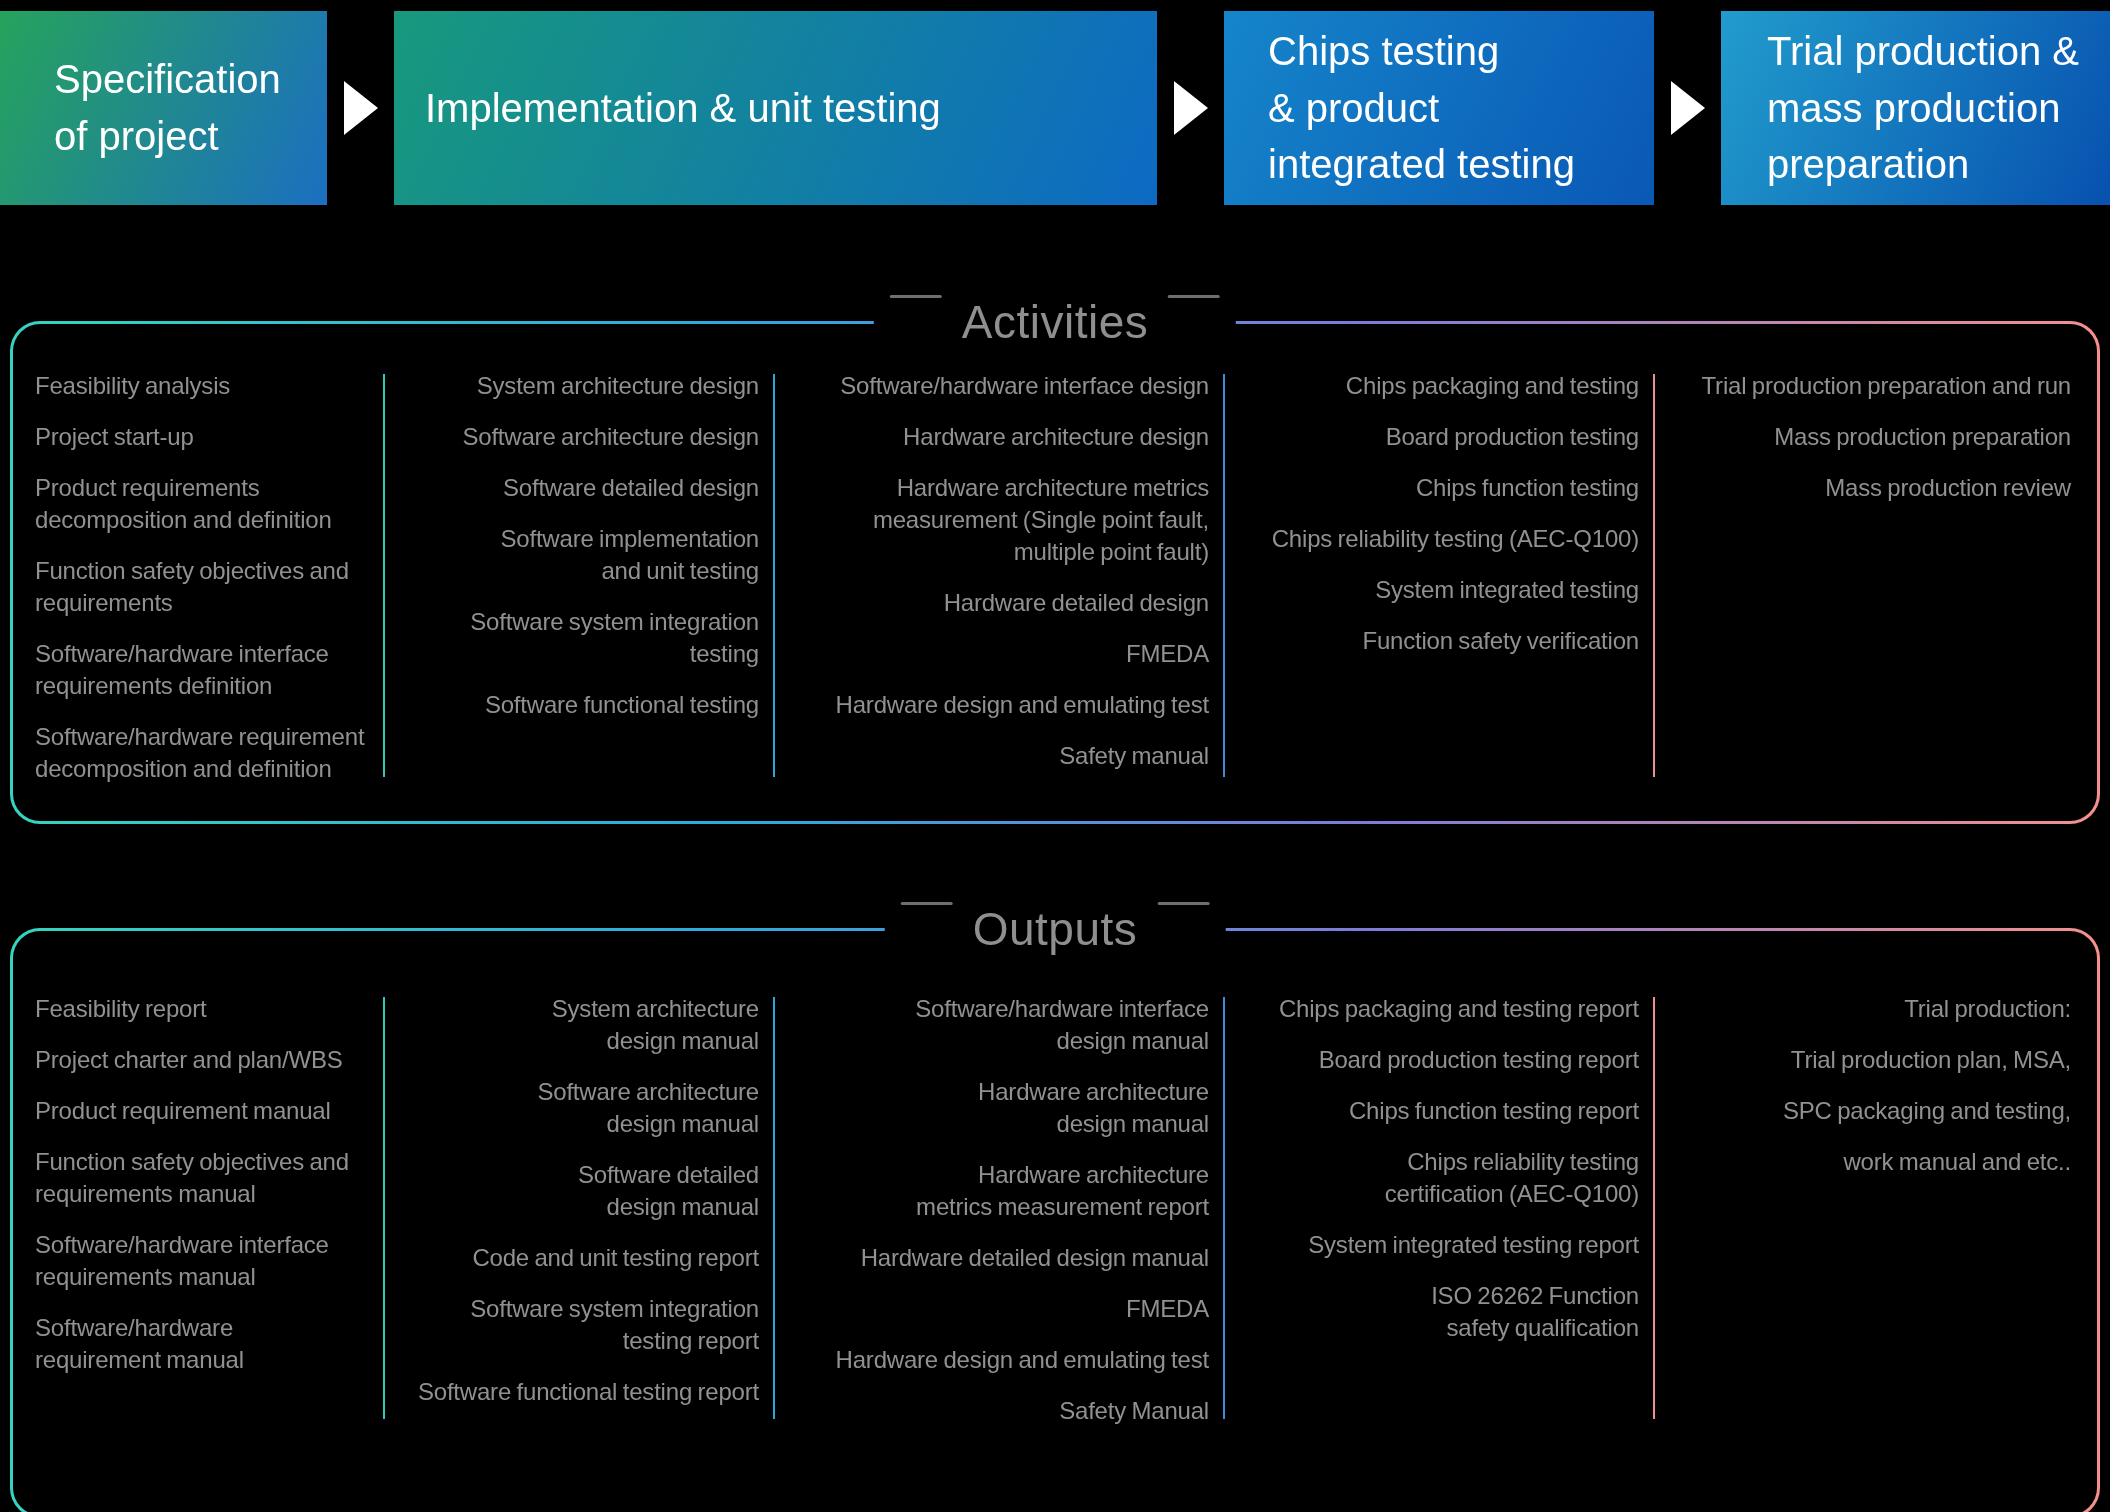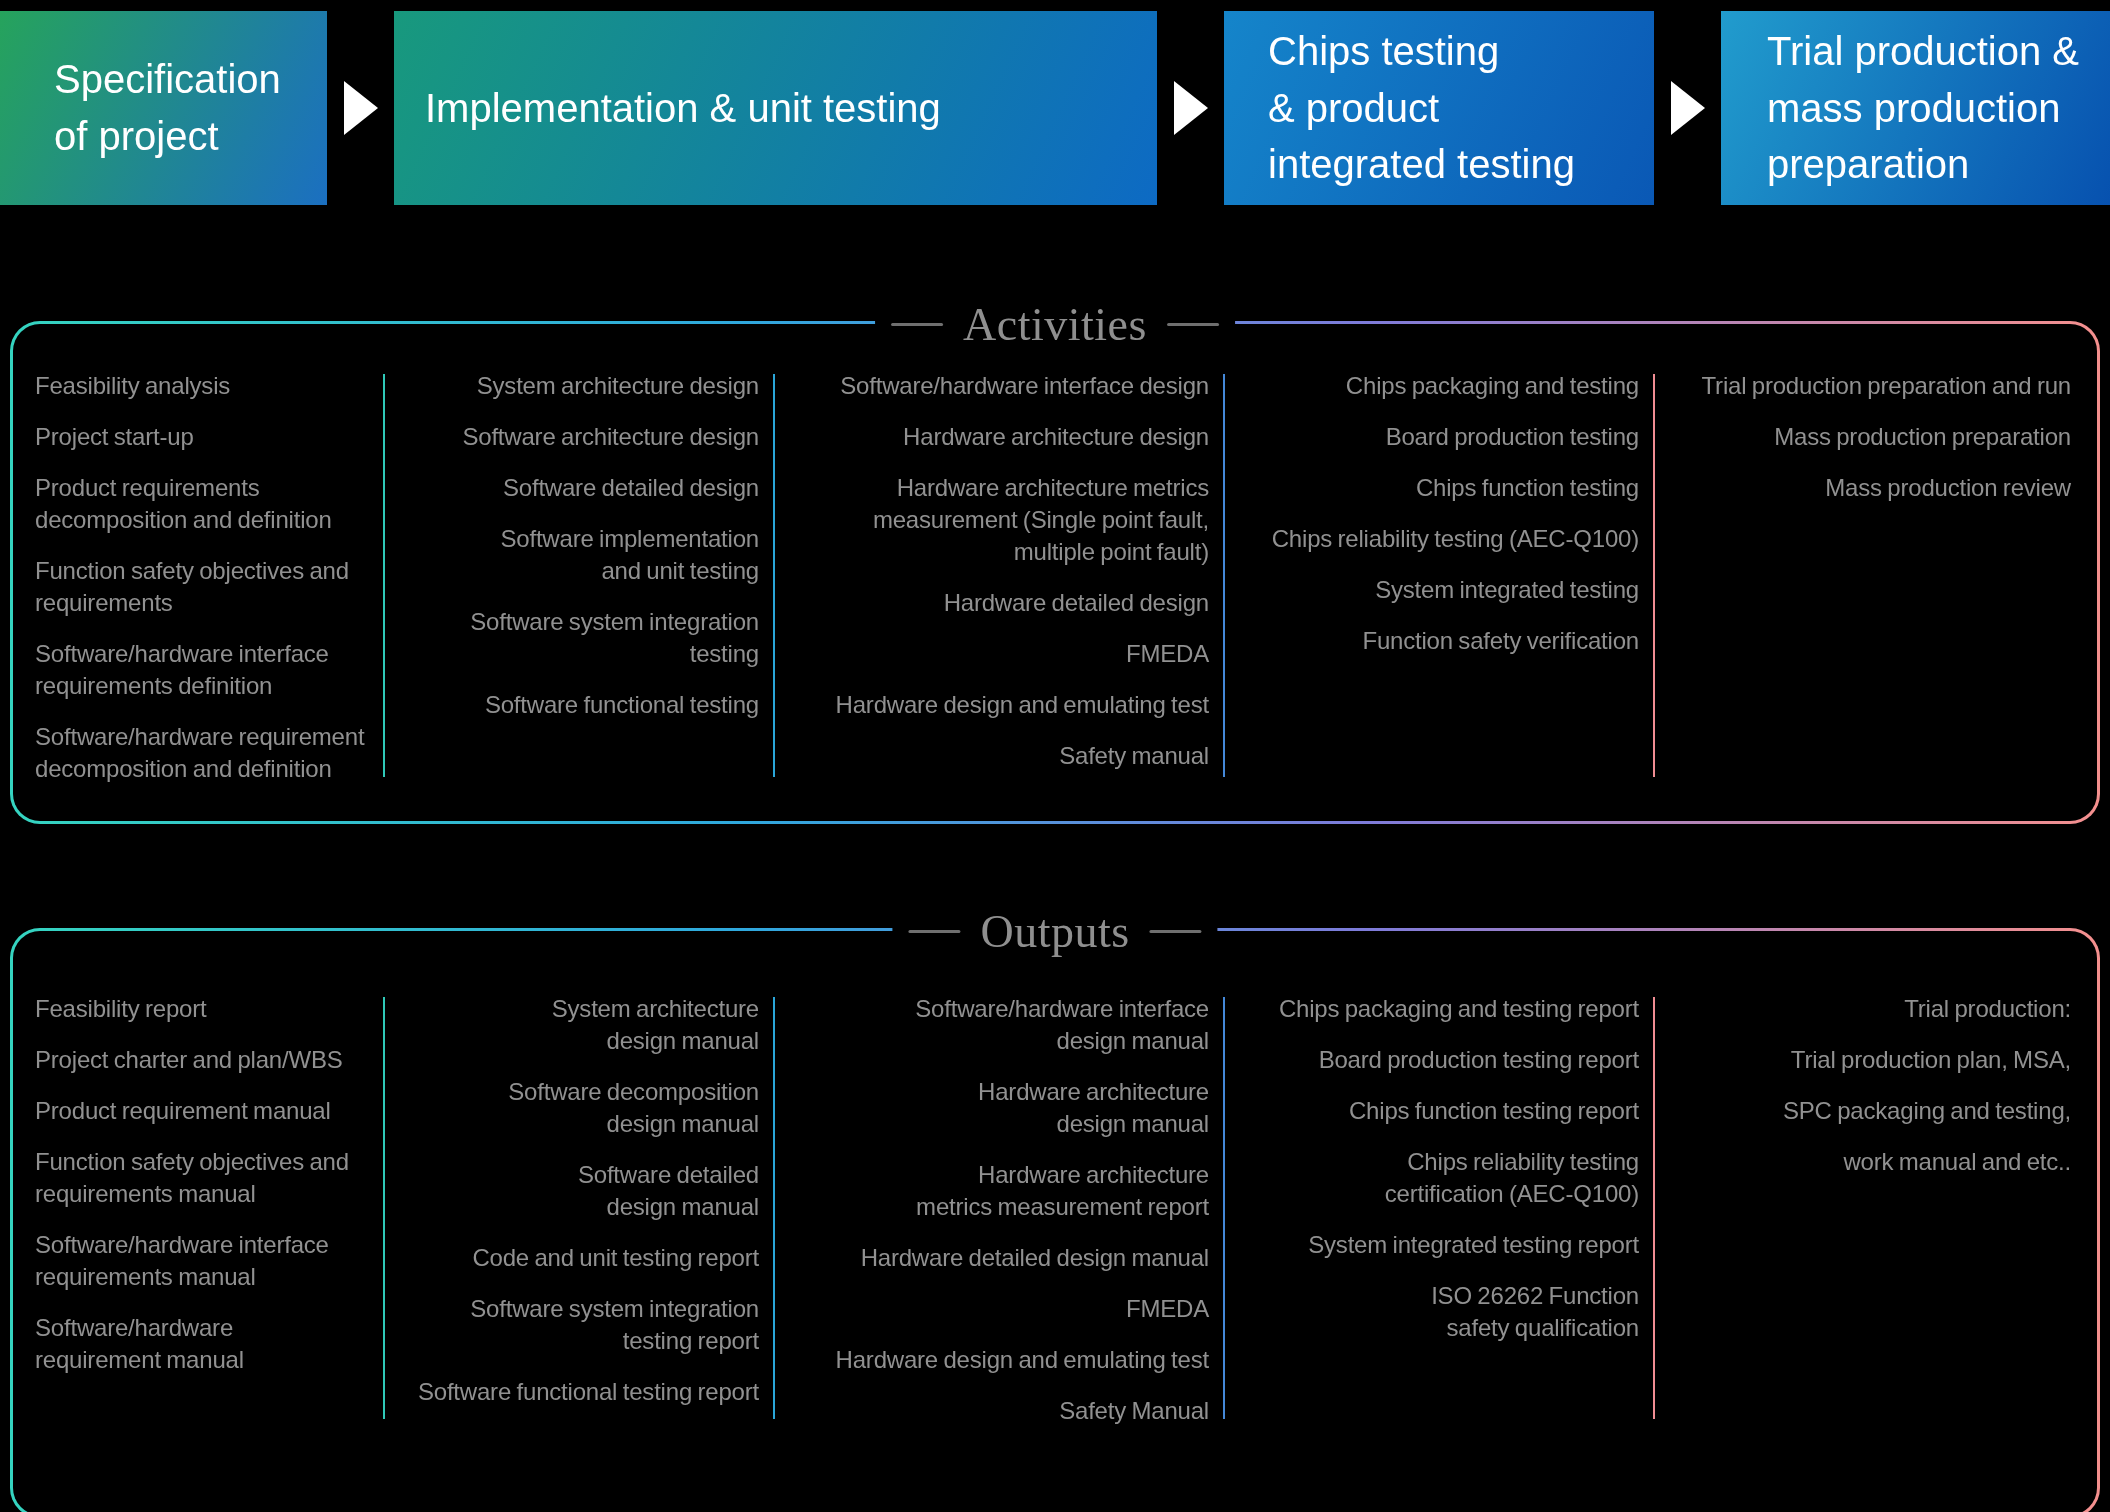--- a/index.html
+++ b/index.html
@@ -37,22 +37,22 @@
   
   .panel { position: relative; margin: 0 10px; border-radius: 30px; padding: 3px; }
   .activities-panel { margin-top: 116px; }
   .outputs-panel { margin-top: 104px; }
   .panel-inner { background: #000; border-radius: 27px; position: relative; }
   .activities-panel .panel-inner { padding: 46px 0 36px; }
   .outputs-panel .panel-inner { padding: 62px 0 88px; }
 
   .panel-title {
     position: absolute; top: -29px; left: 50%; transform: translateX(-50%);
-    display: flex; align-items: center; gap: 20px;
-    background: #000; padding: 0 16px; height: 58px; z-index: 2; font-family: Liberation Serif, serif;
+    display: flex; align-items: flex-start; gap: 20px;
+    background: #000; padding: 0 16px; height: 58px; z-index: 2;
   }
   .panel-title-text { color: #8f8f8f; font-size: 46px; font-weight: 400; letter-spacing: 0.5px; }
   .dash { width: 52px; height: 3px; background: #6f6f6f; border-radius: 2px; }
 
   
   .columns { display: grid; grid-template-columns: 348px 390px 450px 430px 1fr; padding: 0 12px 0 22px; }
   .col { padding-right: 14px; }
   .col:not(.c1) { padding-left: 28px; position: relative; text-align: right; }
   .col:not(.c1)::before {
     content: ""; position: absolute; left: 0; top: 4px; bottom: 8px;
@@ -172,21 +172,21 @@
             <div class="item">Function safety objectives and
 requirements manual</div>
             <div class="item">Software/hardware interface
 requirements manual</div>
             <div class="item">Software/hardware
 requirement manual</div>
           </div>
         <div class="col c2" style="--sep: #2fc9b8;">
             <div class="item">System architecture
 design manual</div>
-            <div class="item">Software decomposition
+            <div class="item">Software architecture
 design manual</div>
             <div class="item">Software detailed
 design manual</div>
             <div class="item">Code and unit testing report</div>
             <div class="item">Software system integration
 testing report</div>
             <div class="item">Software functional testing report</div>
           </div>
         <div class="col c3" style="--sep: #2aa6d9;">
             <div class="item">Software/hardware interface

